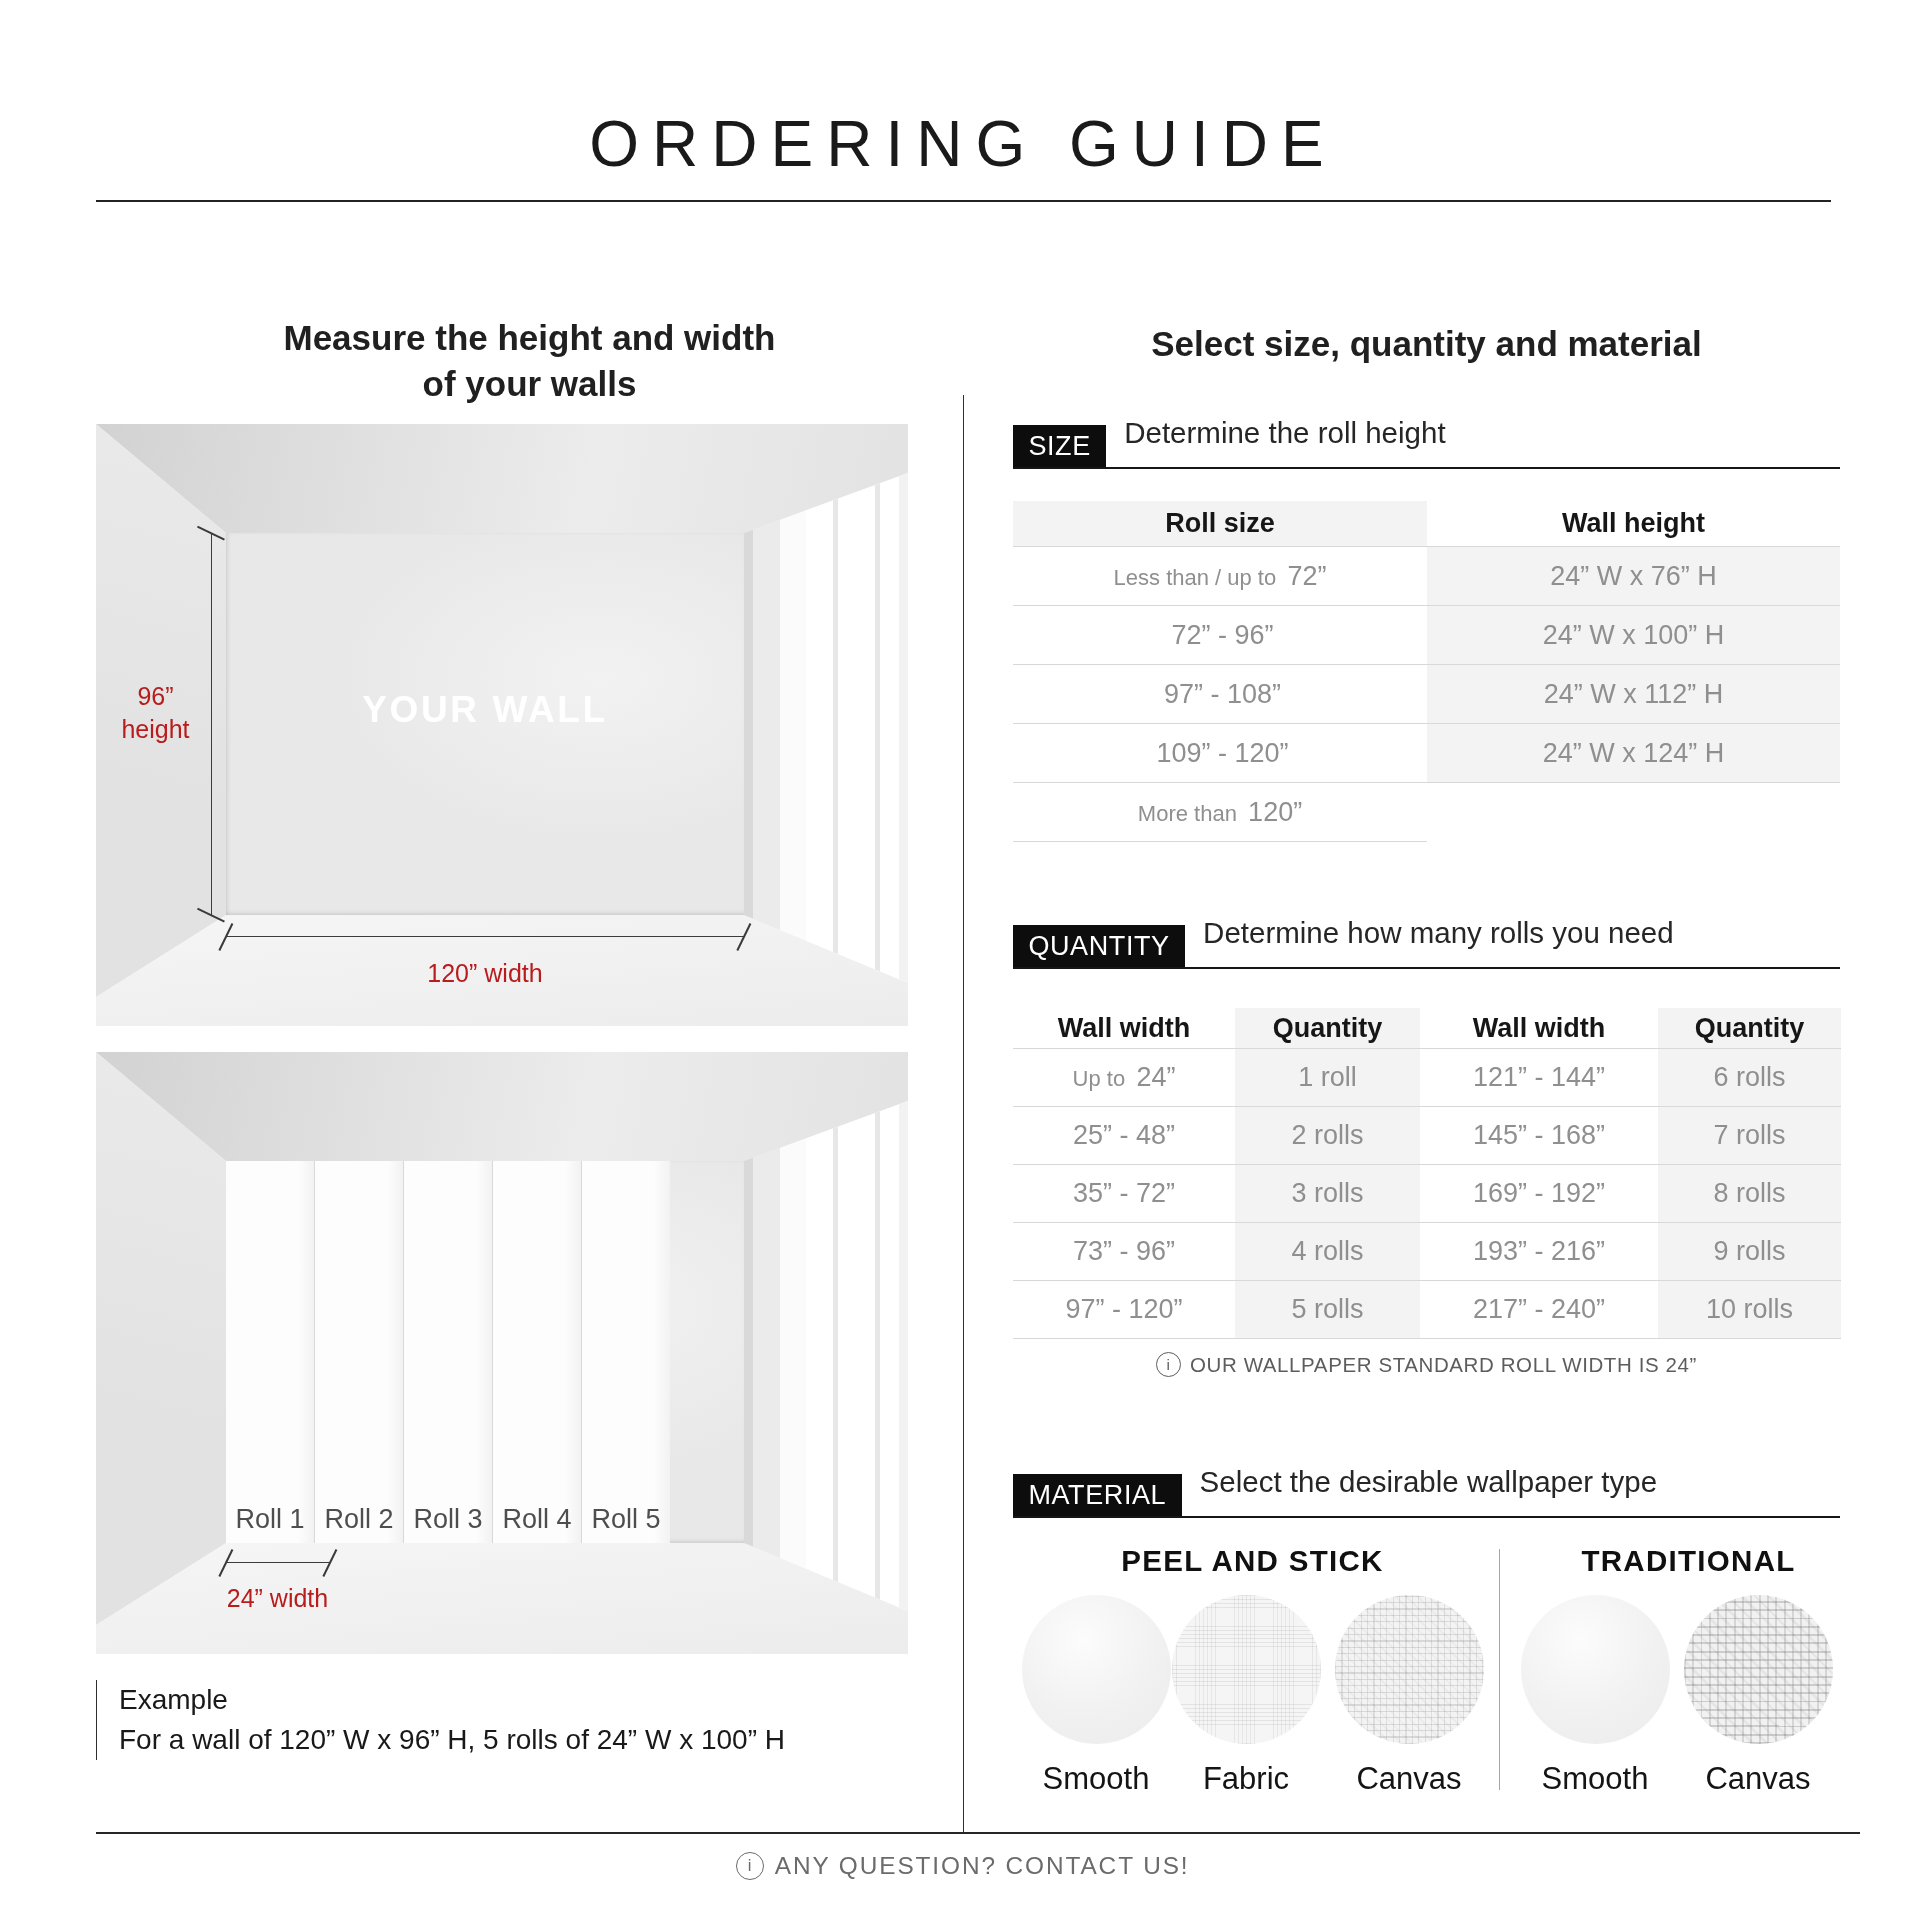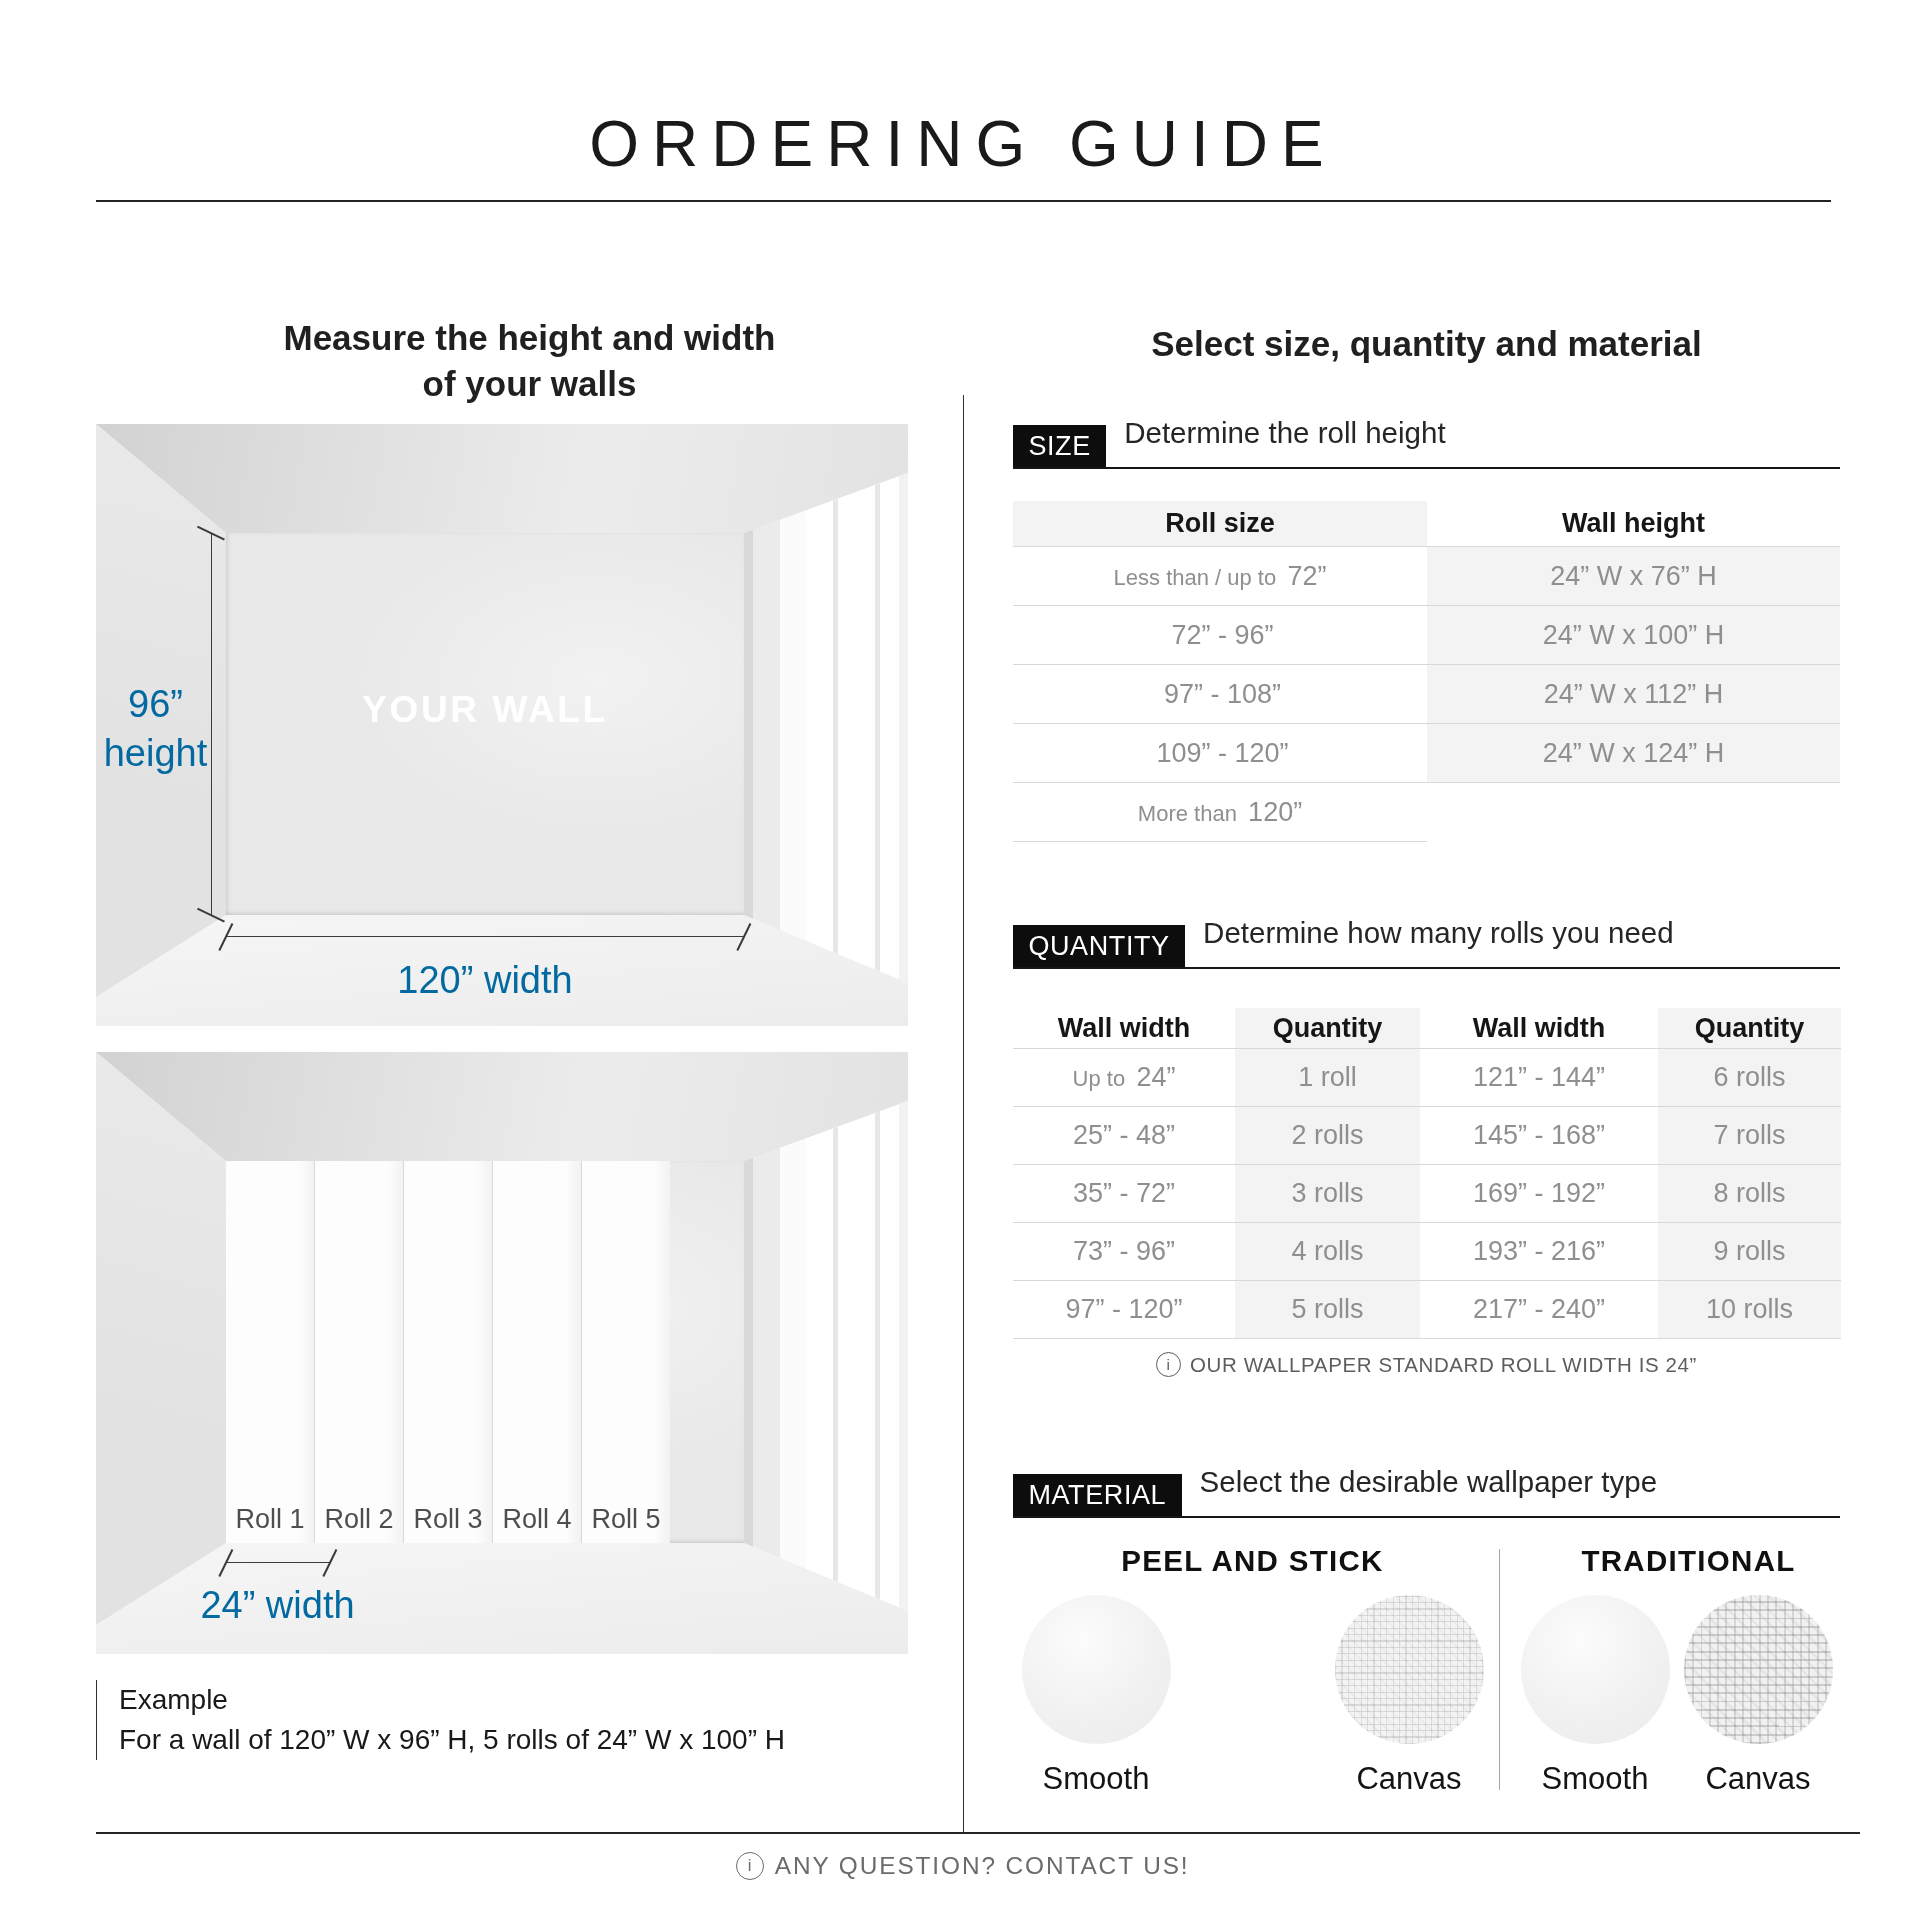--- a/index.html
+++ b/index.html
@@ -44,21 +44,21 @@
   .panel + .panel{border-left:1.3px solid #d8d8d8;}
   .roll-label{position:absolute;left:0;right:0;bottom:7.7px;text-align:center;font-size:27px;color:#4e4e4e;}
   
   .dim-line-v{position:absolute;left:115px;top:109px;width:1.3px;height:382px;background:#3c3c3c;}
   .dim-line-h{position:absolute;height:1.3px;background:#3c3c3c;}
   .r1-dim-h{left:130px;top:512px;width:518px;}
   .r2-dim-h{left:130px;top:510px;width:104px;}
   .tick{position:absolute;background:#3a3a3a;}
   .tick-h{width:1.9px;height:29.5px;transform:rotate(26deg);}
   .tick-v{width:29.5px;height:1.9px;transform:rotate(26deg);}
-  .dim-label{color:#0369a1;font-size:38px;}
+  .dim-label{color:#b91c1c;font-size:25px;}
   .height-label{position:absolute;left:0;top:256px;width:119px;text-align:center;line-height:1.3;}
   .height-label span{display:block;}
   .r1-width-label{position:absolute;left:130px;top:535px;width:518px;text-align:center;}
   .r2-width-label{position:absolute;left:85px;top:532px;width:193px;text-align:center;}
 
   
   .example{position:absolute;left:96px;top:1680px;border-left:1.9px solid #2f2f2f;padding-left:22px;
     font-size:28px;line-height:1.42;color:#191919;}
 
   
@@ -283,20 +283,24 @@
     <span class="sec-title">Select the desirable wallpaper type</span>
   </div>
   <div class="group-title gt-peel">PEEL AND STICK</div>
   <div class="group-title gt-trad">TRADITIONAL</div>
   <div class="mat-div"></div>
 
   <figure class="swatch sw-1" style="margin:0;">
     <div class="circle tex-smooth"></div>
     <figcaption>Smooth</figcaption>
   </figure>
+  <figure class="swatch sw-2" style="margin:0;">
+    <div class="circle tex-fabric"></div>
+    <figcaption>Fabric</figcaption>
+  </figure>
   <figure class="swatch sw-3" style="margin:0;">
     <div class="circle tex-canvas"></div>
     <figcaption>Canvas</figcaption>
   </figure>
   <figure class="swatch sw-4" style="margin:0;">
     <div class="circle tex-smooth"></div>
     <figcaption>Smooth</figcaption>
   </figure>
   <figure class="swatch sw-5" style="margin:0;">
     <div class="circle tex-canvas-coarse"></div>

